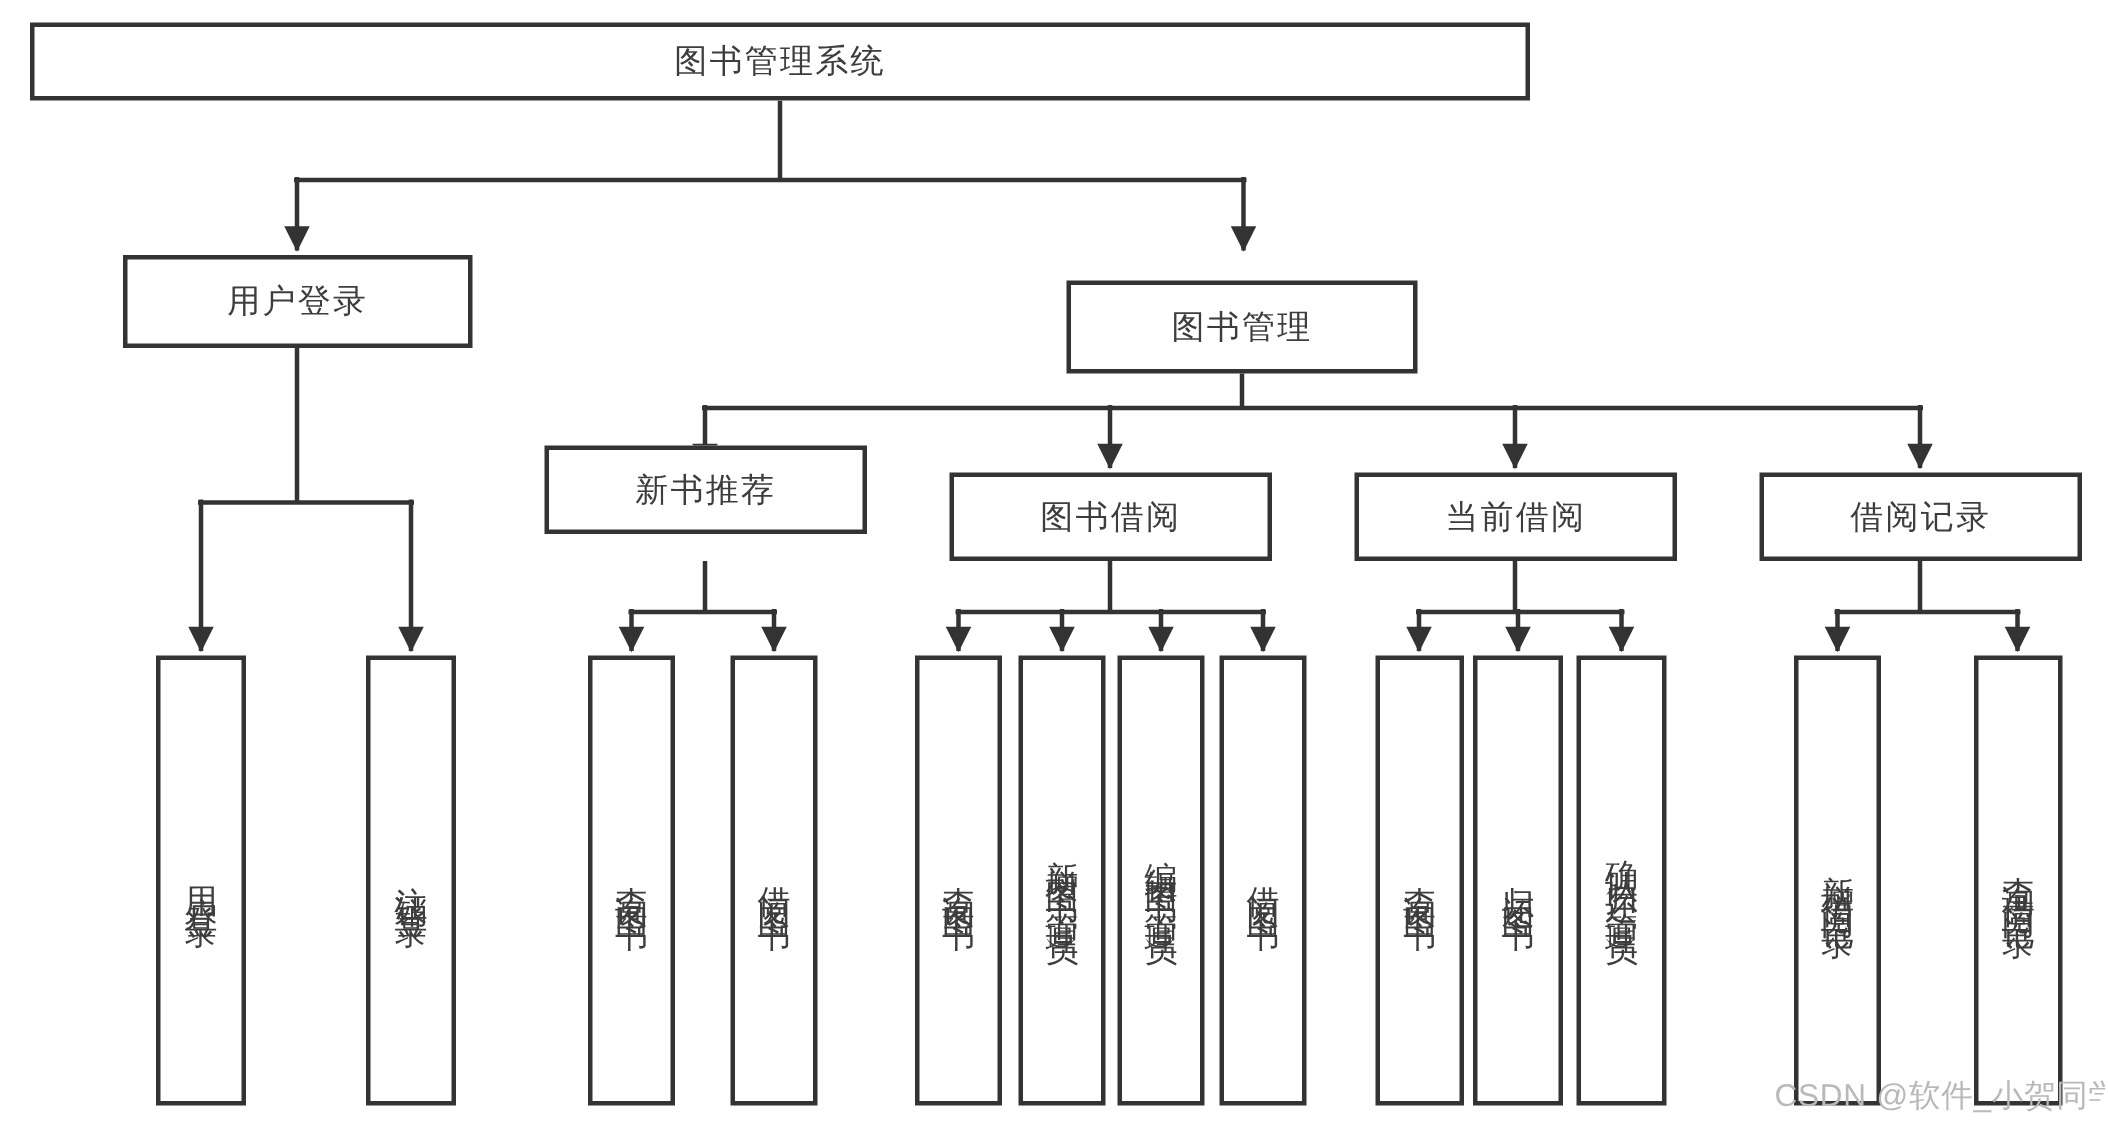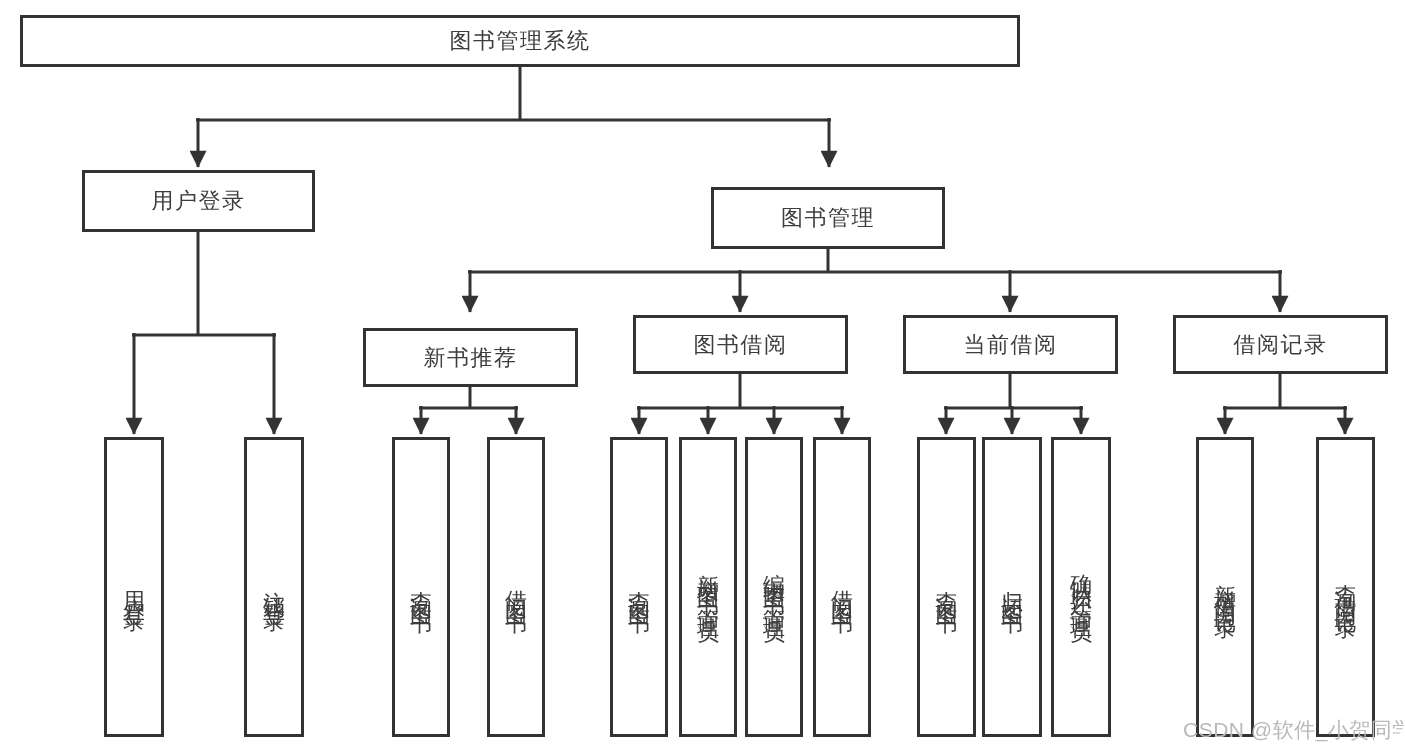--- a/index.html
+++ b/index.html
@@ -128,21 +128,21 @@
     <span class="label">图书管理系统</span>
   </div>
 
   <div class="node hbox" style="left:82px; top:170px; width:233px; height:62px;">
     <span class="label">用户登录</span>
   </div>
   <div class="node hbox" style="left:711px; top:170px; width:234px; height:62px;margin-top:17px;">
     <span class="label">图书管理</span>
   </div>
 
-  <div class="node hbox" style="left:363px; top:328px; width:215px; height:59px;">
+  <div class="node hbox" style="left:363px; top:297px; width:215px; height:59px;">
     <span class="label">新书推荐</span>
   </div>
   <div class="node hbox" style="left:633px; top:315px; width:215px; height:59px;">
     <span class="label">图书借阅</span>
   </div>
   <div class="node hbox" style="left:903px; top:315px; width:215px; height:59px;">
     <span class="label">当前借阅</span>
   </div>
   <div class="node hbox" style="left:1173px; top:315px; width:215px; height:59px;">
     <span class="label">借阅记录</span>

